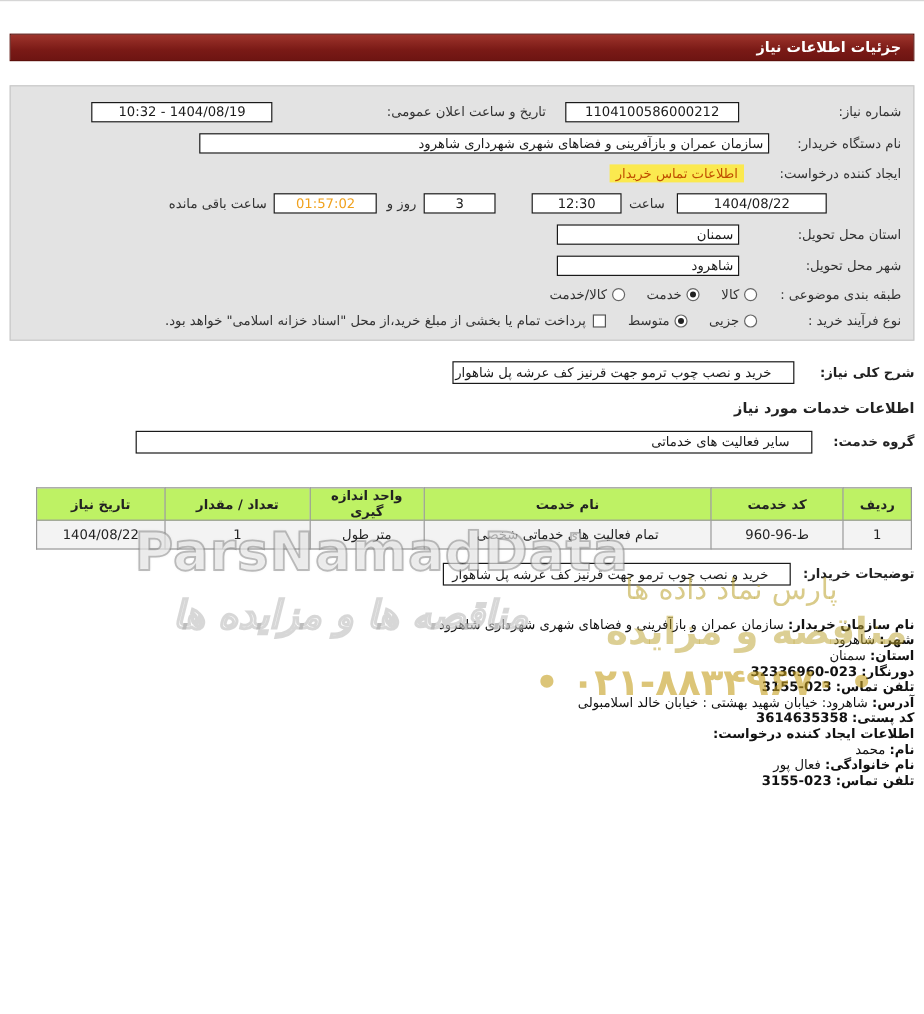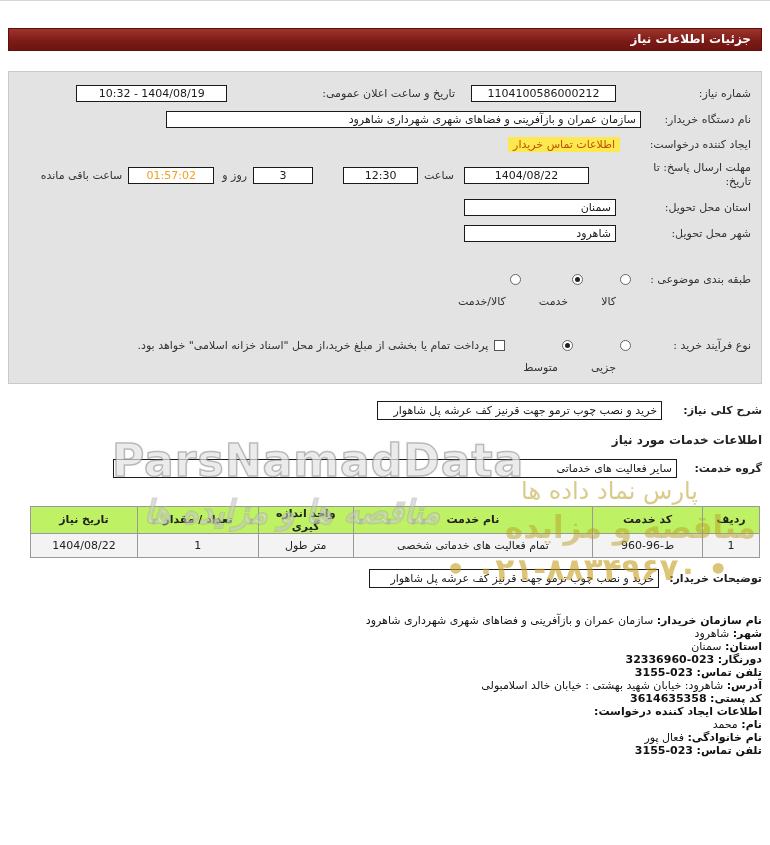--- a/index.html
+++ b/index.html
@@ -48,32 +48,32 @@
   }
   .radio {
     width:11px; height:11px; border:1px solid #666; border-radius:50%;
     background:#fff; display:inline-block; flex:0 0 auto;
   }
   .radio.checked::after {
     content:""; display:block; width:5px; height:5px; margin:2px;
     border-radius:50%; background:#222;
   }
   .radio-item { display:flex; align-items:center; }
-  .radio-item .rlabel { margin-right:4px; color:#333; white-space:nowrap;margin-top:44px; }
+  .radio-item .rlabel { margin-right:4px; color:#333; white-space:nowrap; }
   .checkbox {
     width:11px; height:11px; border:1px solid #555; background:#fff;
     display:inline-block; flex:0 0 auto;
   }
 
   
   .srow { display:flex; align-items:center; font-size:11px; }
   .slabel { font-weight:bold; color:#222; white-space:nowrap; }
   .sbox {
     background:#fff; border:1px solid #1a1a1a; height:19px;
-    font-size:11px; line-height:17px; padding:0 4px;
+    font-size:11px; line-height:17px; padding:0 18px;
     overflow:hidden; white-space:nowrap; text-align:right;
   }
   .section-title { font-size:12px; font-weight:bold; color:#222; margin-top:13px; }
 
   
   table.services {
     margin-top:28px; margin-left:auto; margin-right:2px;
     border-collapse:collapse; font-size:11px; width:730px;
   }
   table.services th {
@@ -134,21 +134,20 @@
       <span class="flabel" style="width:110px">نام دستگاه خریدار:</span>
       <div class="fbox" style="width:475px">سازمان عمران و بازآفرینی و فضاهای شهری شهرداری شاهرود</div>
     </div>
 
     <div class="frow">
       <span class="flabel" style="width:127px">ایجاد کننده درخواست:</span>
       <span class="contact-link" style="margin-right:4px">اطلاعات تماس خریدار</span>
     </div>
 
     <div class="frow" style="align-items:center">
-      <span class="flabel wrap" style="width:100px">مهلت ارسال پاسخ: تا تاریخ:</span>
       <div class="fbox center ltr" style="width:125px; margin-right:62px">1404/08/22</div>
       <span class="flabel" style="margin-right:10px">ساعت</span>
       <div class="fbox center ltr" style="width:75px; margin-right:6px">12:30</div>
       <div class="fbox center ltr" style="width:60px; margin-right:30px">3</div>
       <span class="flabel" style="margin-right:6px">روز و</span>
       <div class="fbox center ltr countdown" style="width:86px; margin-right:8px">01:57:02</div>
       <span class="flabel" style="margin-right:6px">ساعت باقی مانده</span>
     </div>
 
     <div class="frow">

